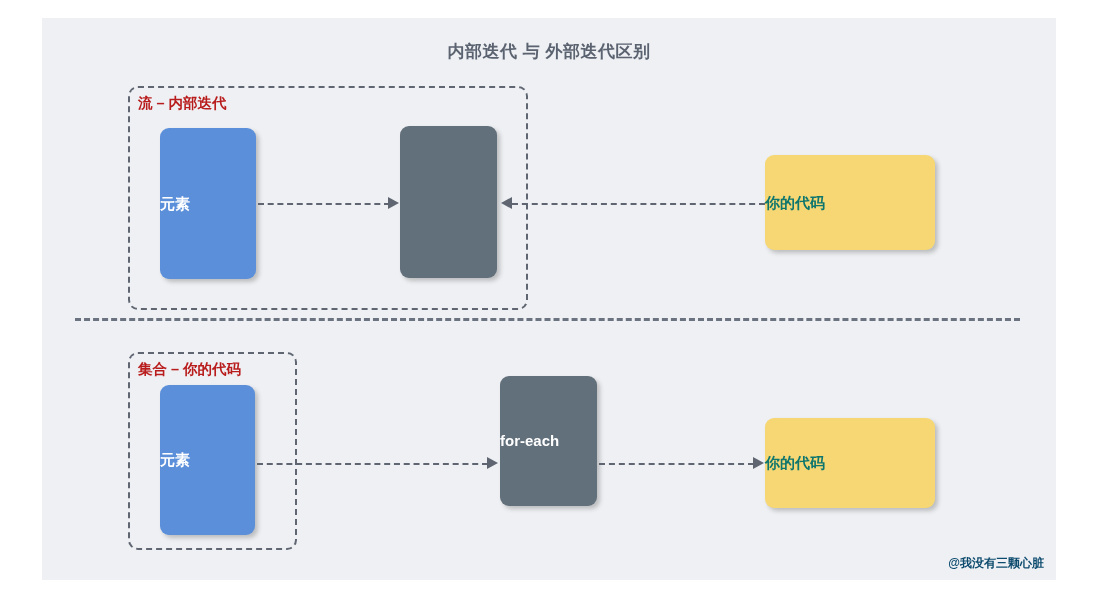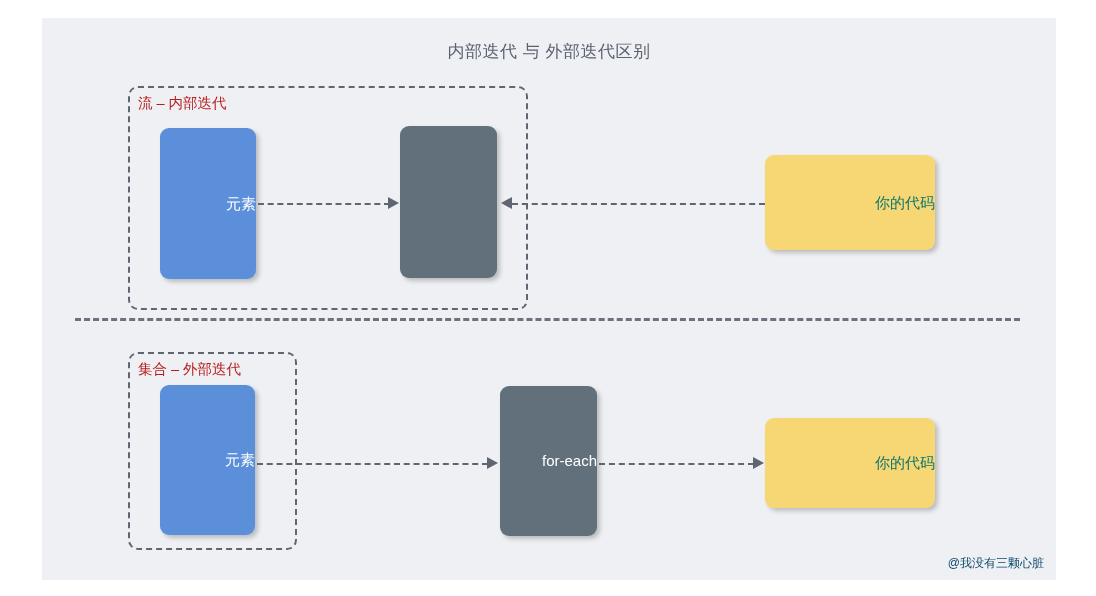--- a/index.html
+++ b/index.html
@@ -13,20 +13,21 @@
     font-family: "Liberation Sans", "DejaVu Sans", sans-serif;
     overflow: hidden;
   }
   #canvas {
     position: absolute;
     left: 42px;
     top: 18px;
     width: 1014px;
     height: 562px;
     background: #eef0f3;
+    font-weight: bold;
   }
   
   .title {
     position: absolute;
     left: 0;
     top: 22px;
     width: 100%;
     text-align: center;
     font-size: 17px;
     color: #5b6270;
@@ -49,21 +50,21 @@
     background: #eef0f3;
     padding: 0 2px;
   }
   
   .node {
     position: absolute;
     box-sizing: border-box;
     border-radius: 9px;
     display: flex;
     align-items: center;
-    justify-content: flex-end;
+    justify-content: flex-start;
     font-size: 15px;
     box-shadow: 3px 3px 4px rgba(60,60,60,0.28);
     text-align: center;
     line-height: 1.2;
   }
   .node.blue {
     background: #5b8fd9;
     color: #ffffff;
   }
   .node.slate {
@@ -136,27 +137,27 @@
   <div class="hline" style="left:216px; top:185px; width:132px;"></div>
   <div class="arrow-head right" style="left:346px; top:179px;"></div>
 
   <div class="hline" style="left:470px; top:185px; width:253px;"></div>
   <div class="arrow-head left" style="left:459px; top:179px;"></div>
 
   <div class="divider" style="left:33px; top:300px; width:945px;"></div>
 
   <div class="group-box" style="left:86px; top:334px; width:169px; height:198px;"></div>
 
-  <div class="group-label" style="left:94px; top:342px;">集合 – 外部迭代</div>
+  <div class="group-label" style="left:94px; top:342px;">集合 – 你的代码</div>
 
   <div class="node blue" style="left:118px; top:367px; width:95px; height:150px;">
     <span>元素</span>
   </div>
 
-  <div class="node slate" style="left:458px; top:368px; width:97px; height:150px;">
+  <div class="node slate" style="left:458px; top:358px; width:97px; height:130px;">
     <span>for-each</span>
   </div>
 
   <div class="node yellow" style="left:723px; top:400px; width:170px; height:90px;">
     <span>你的代码</span>
   </div>
 
   <div class="hline" style="left:215px; top:445px; width:231px;"></div>
   <div class="arrow-head right" style="left:445px; top:439px;"></div>
 

